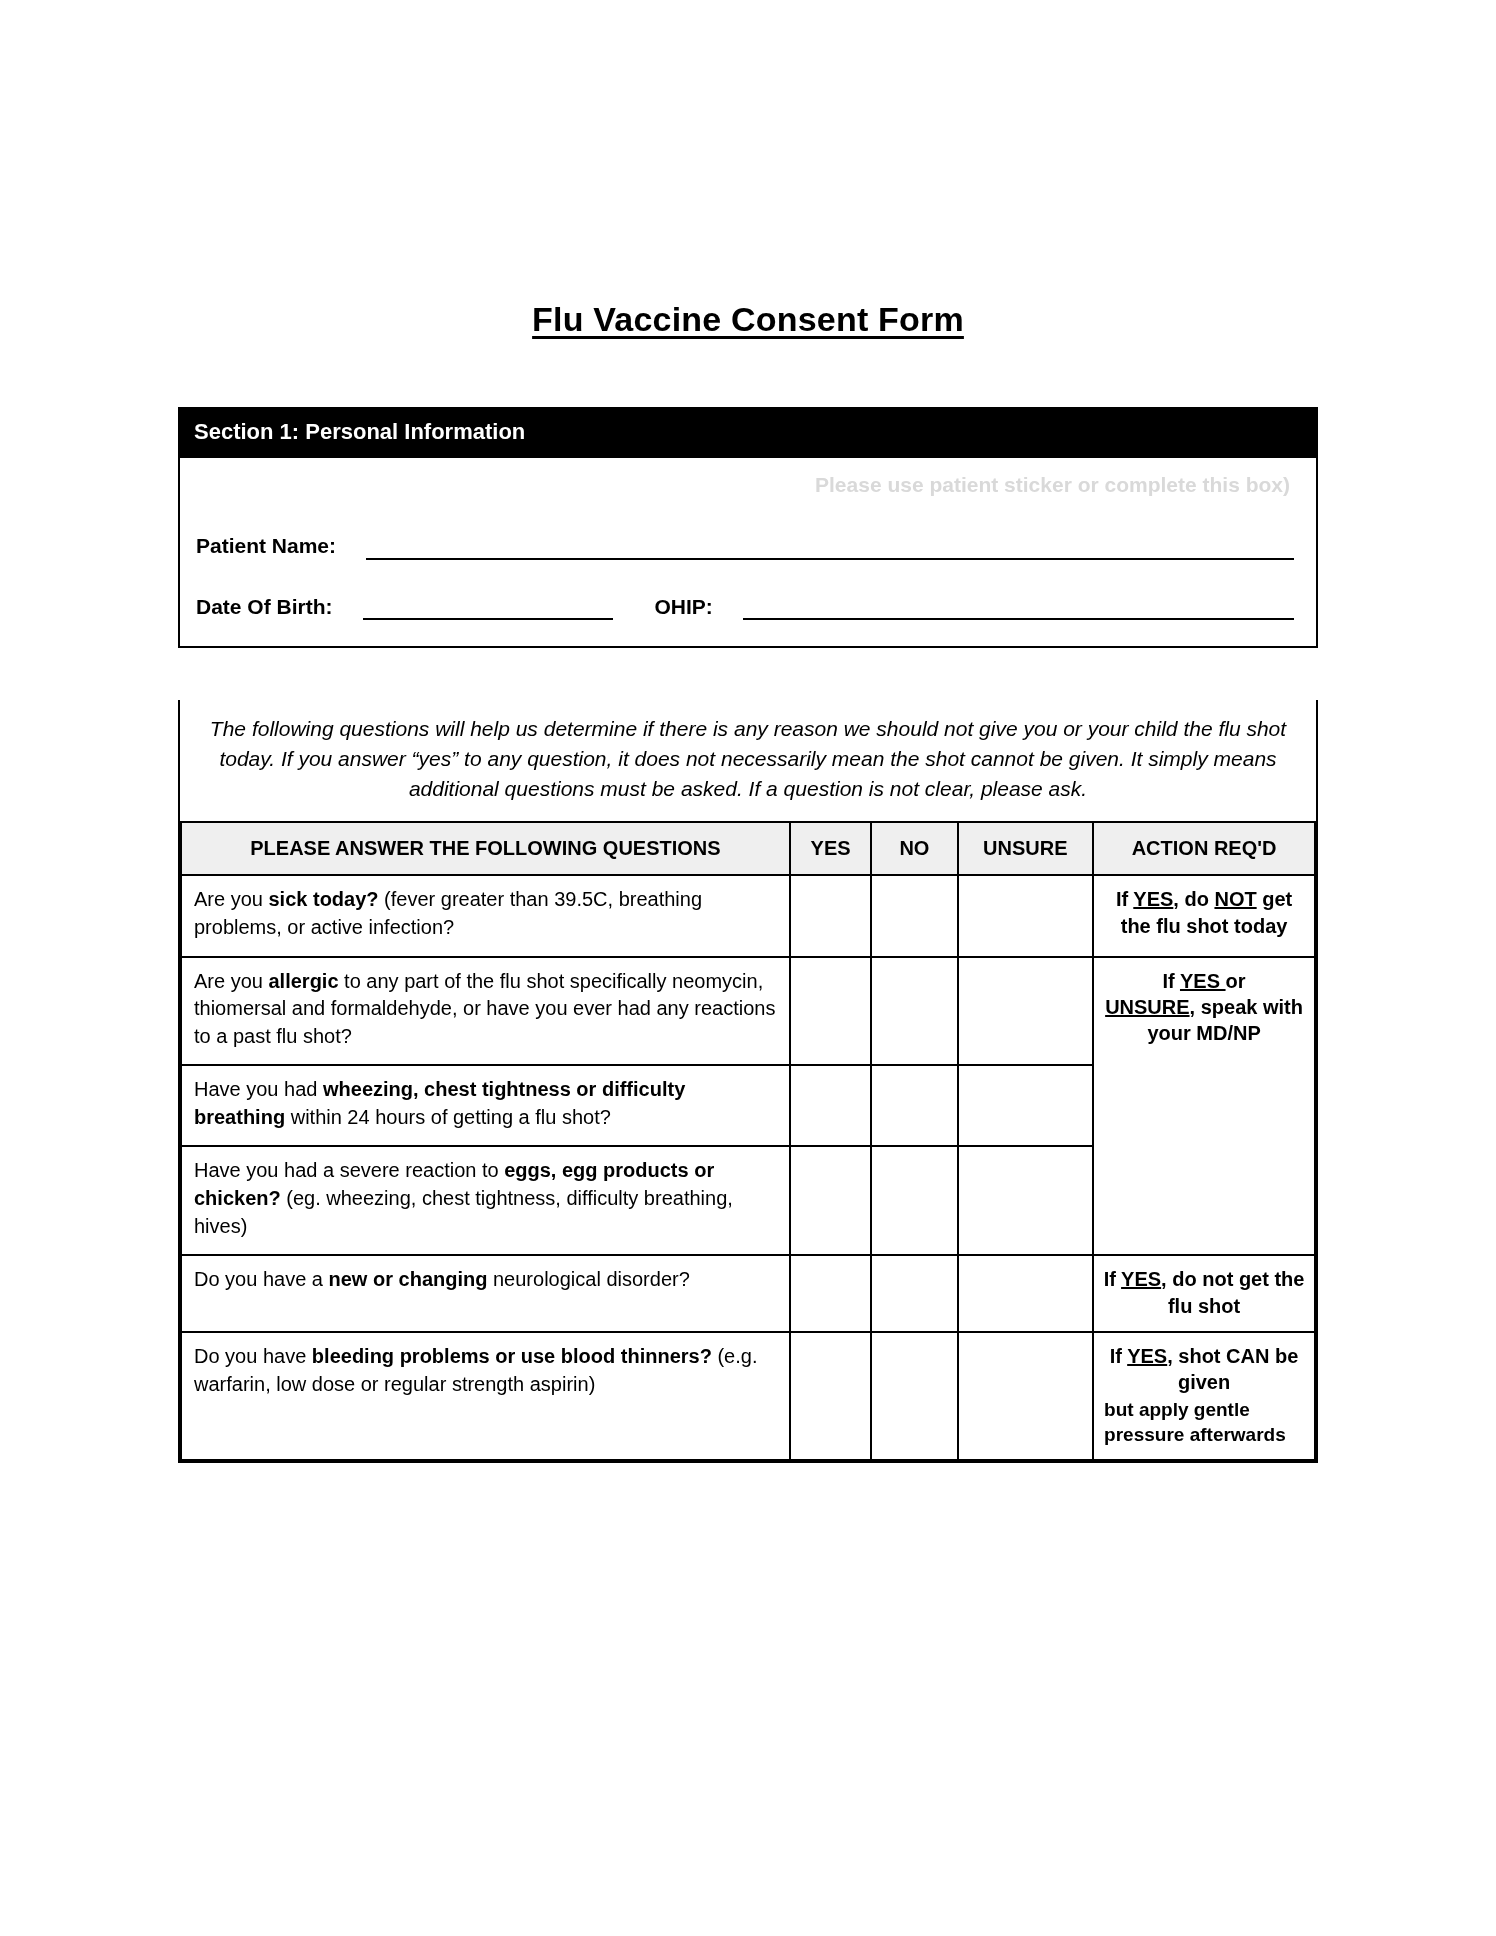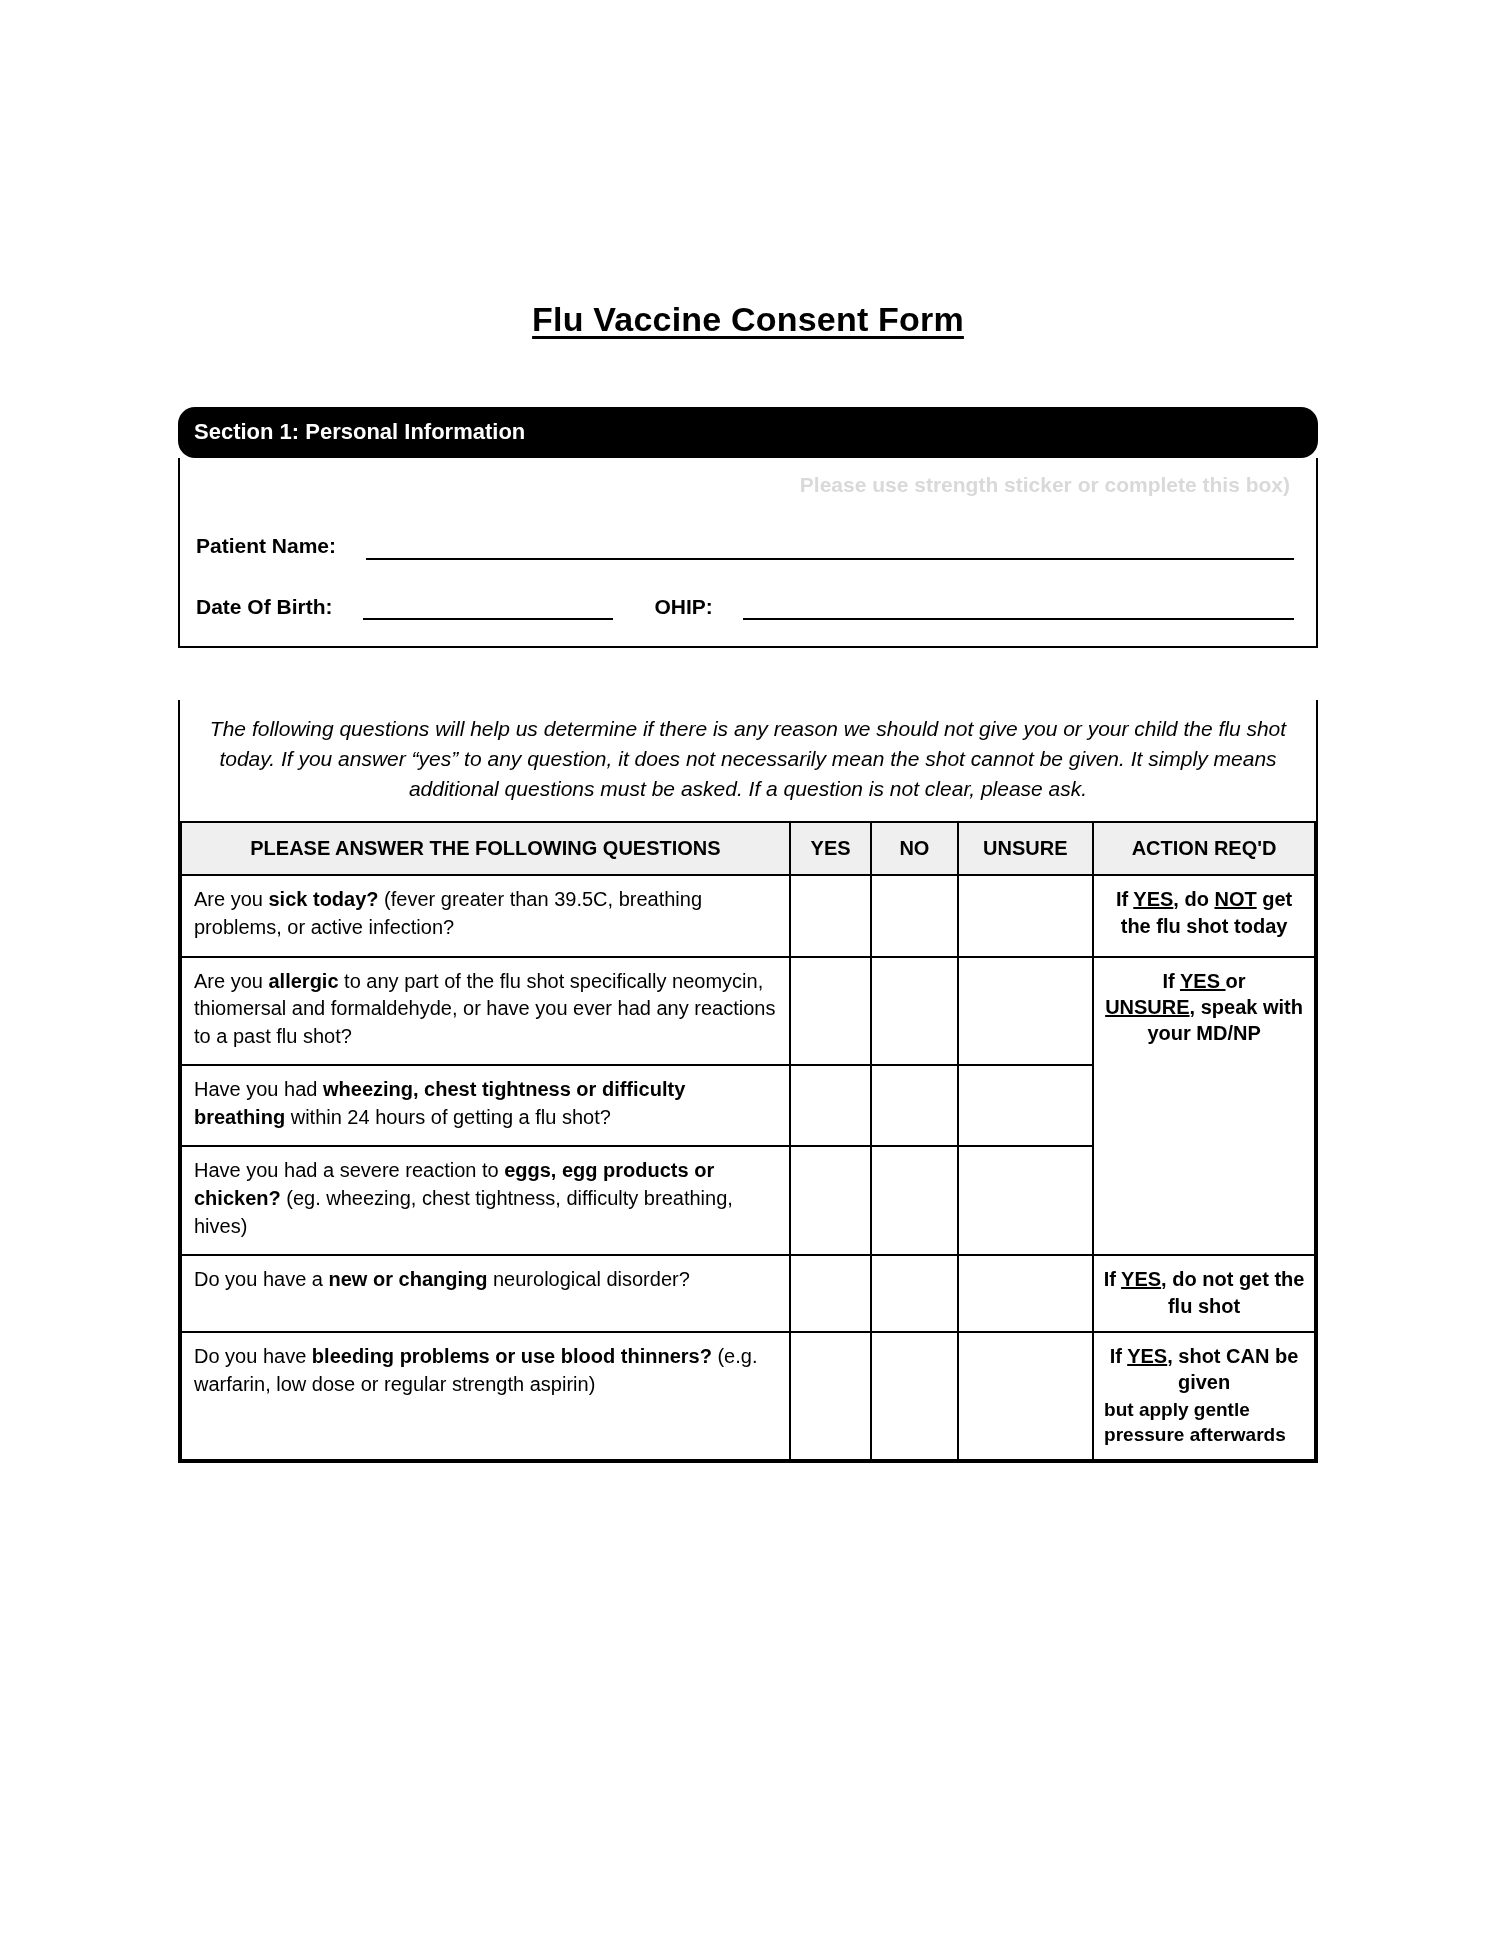--- a/index.html
+++ b/index.html
@@ -48,21 +48,20 @@
     margin-bottom: 52px;
   }
   .section-header {
     background: #000000;
     color: #ffffff;
     font-size: 22px;
     font-weight: bold;
     padding: 13px 0 14px 16px;
     box-sizing: border-box;
     line-height: 1.1;
-    border-radius: 17px;
   }
   .section1-body {
     border: 2px solid #000000;
     border-top: none;
     box-sizing: border-box;
     padding: 14px 22px 20px 16px;
     min-height: 182px;
   }
   .sticker-note {
     color: #d9d9d9;
@@ -166,21 +165,21 @@
 <body>
 
 <div class="page">
   <div class="doc">
 
     <h1 class="doc-title"><span>Flu Vaccine Consent Form</span></h1>
 
     <div class="section-block">
       <div class="section-header">Section 1:  Personal Information</div>
       <div class="section1-body">
-        <div class="sticker-note">Please use strength sticker or complete this box)</div>
+        <div class="sticker-note">Please use patient sticker or complete this box)</div>
 
         <div class="field-row">
           <span class="field-label">Patient Name:</span>
           <span class="field-rule rule-grow"></span>
         </div>
 
         <div class="field-row">
           <span class="field-label">Date Of Birth:</span>
           <span class="field-rule rule-dob"></span>
           <span class="field-label gap-lbl">OHIP:</span>

